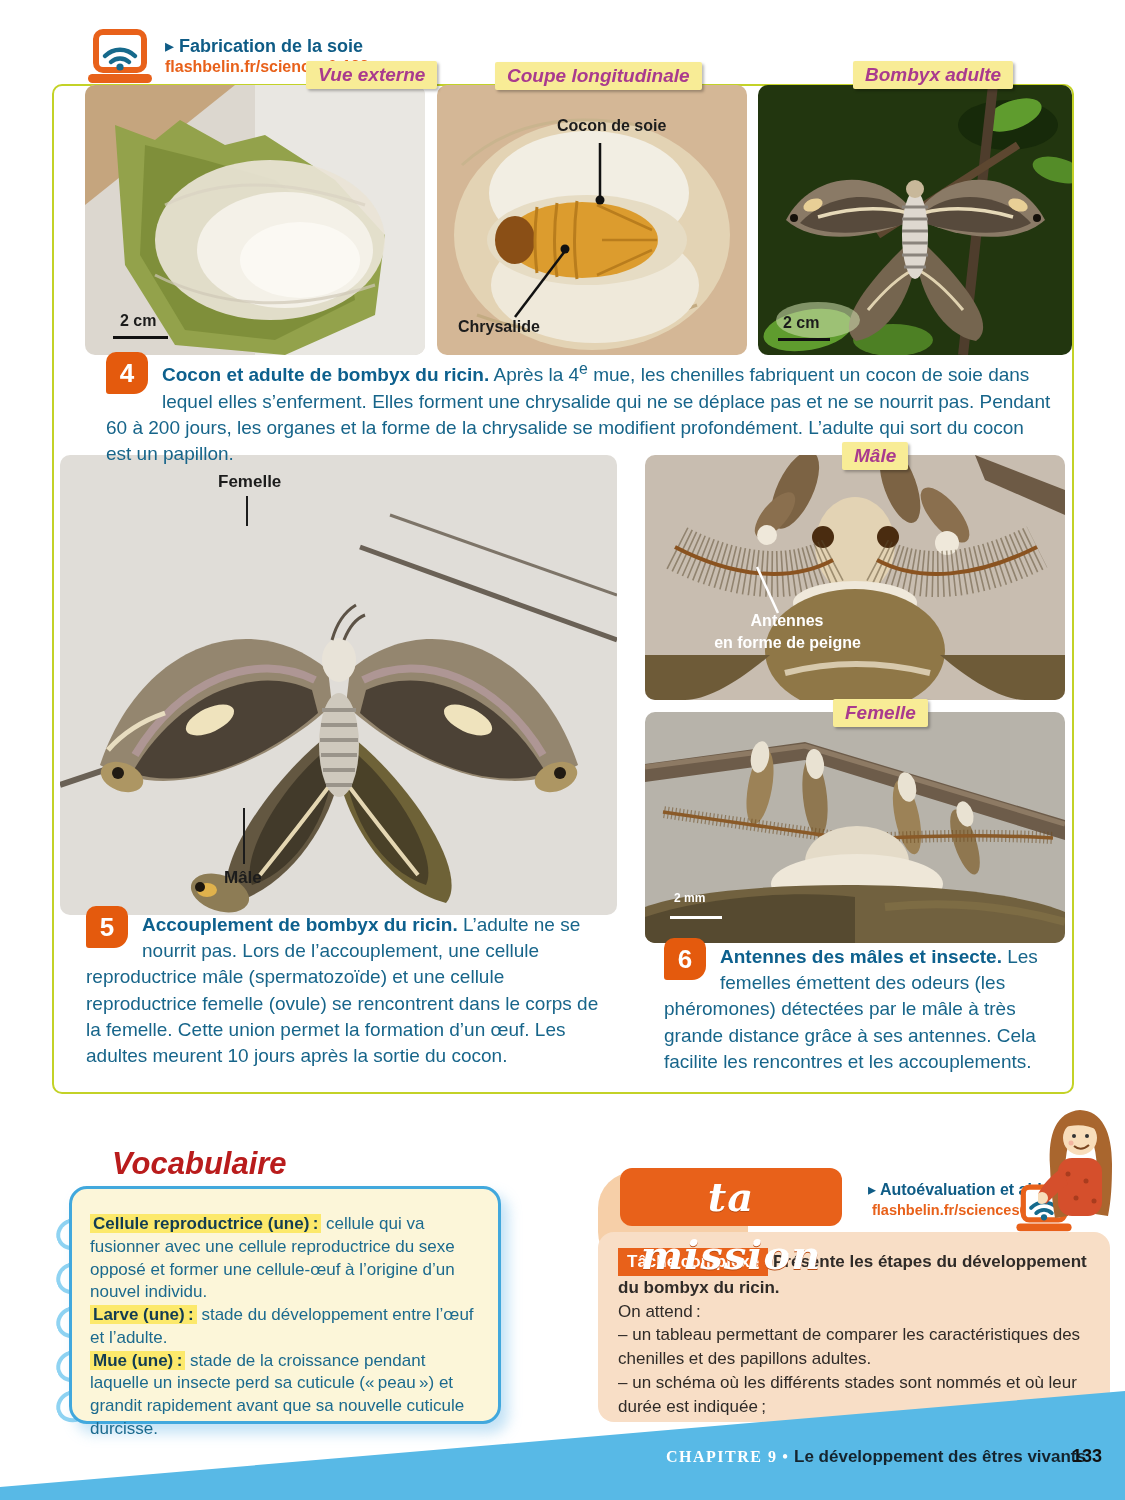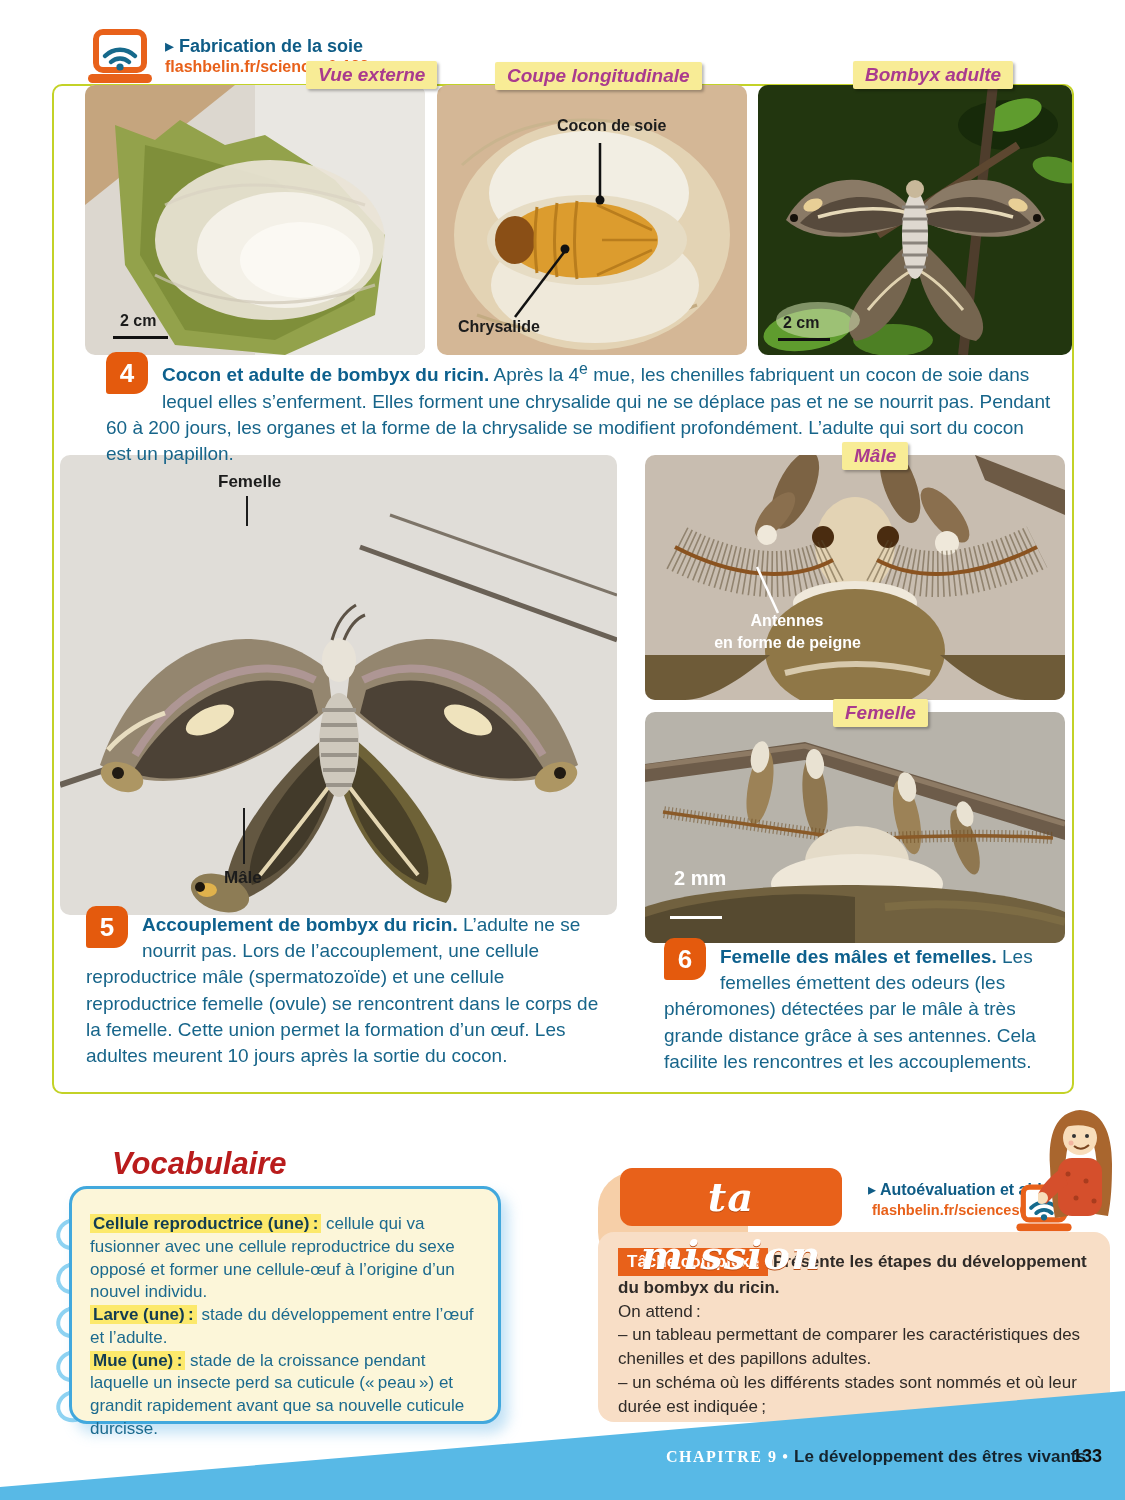--- a/index.html
+++ b/index.html
@@ -250,32 +250,32 @@
       <path d="M212,128 C265,124 345,122 408,126" fill="none" stroke="#8a5a28" stroke-width="3.5"></path>
 
       <ellipse cx="212" cy="150" rx="52" ry="36" fill="#e4dbc8"></ellipse>
       <ellipse cx="212" cy="172" rx="86" ry="30" fill="#eee7d8"></ellipse>
       <path d="M0,195 C80,165 340,165 420,200 L420,231 L0,231 Z" fill="#71613f"></path>
       <path d="M0,205 C60,185 150,178 210,185 L210,231 L0,231 Z" fill="#564a30"></path>
       <path d="M240,195 Q330,185 420,210" stroke="#857347" stroke-width="8" fill="none" opacity="0.6"></path>
     </svg>
   </div>
   <div class="abs sticker" style="left:833px;top:699px;">Femelle</div>
-  <span class="photo-ann white" style="left:674px;top:867px;font-size:20px;">2 mm</span>
+  <span class="photo-ann white" style="left:674px;top:891px;font-size:12px;">2 mm</span>
   <div class="scalebar white" style="left:670px;top:916px;width:52px;"></div>
 
   <div class="abs caption" style="left:86px;top:912px;width:532px;">
     <span class="badge">5</span>
     <b>Accouplement de bombyx du ricin.</b>
     <span>L’adulte ne se nourrit pas. Lors de l’accouplement, une cellule reproductrice mâle (spermatozoïde) et une cellule reproductrice femelle (ovule) se rencontrent dans le corps de la femelle. Cette union permet la formation d’un œuf. Les adultes meurent 10 jours après la sortie du cocon.</span>
   </div>
 
   <div class="abs caption" style="left:664px;top:944px;width:398px;">
     <span class="badge">6</span>
-    <b>Femelle des mâles et femelles.</b>
+    <b>Antennes des mâles et insecte.</b>
     <span>Les femelles émettent des odeurs (les phéromones) détectées par le mâle à très grande distance grâce à ses antennes. Cela facilite les rencontres et les accouplements.</span>
   </div>
 
   <div class="abs vocab-title" style="left:112px;top:1146px;">Vocabulaire</div>
   <div class="abs">
     <span class="ring" style="left:56px;top:1218px;"></span>
     <span class="ring" style="left:56px;top:1262px;"></span>
     <span class="ring" style="left:56px;top:1306px;"></span>
     <span class="ring" style="left:56px;top:1350px;"></span>
     <span class="ring" style="left:56px;top:1390px;"></span>

